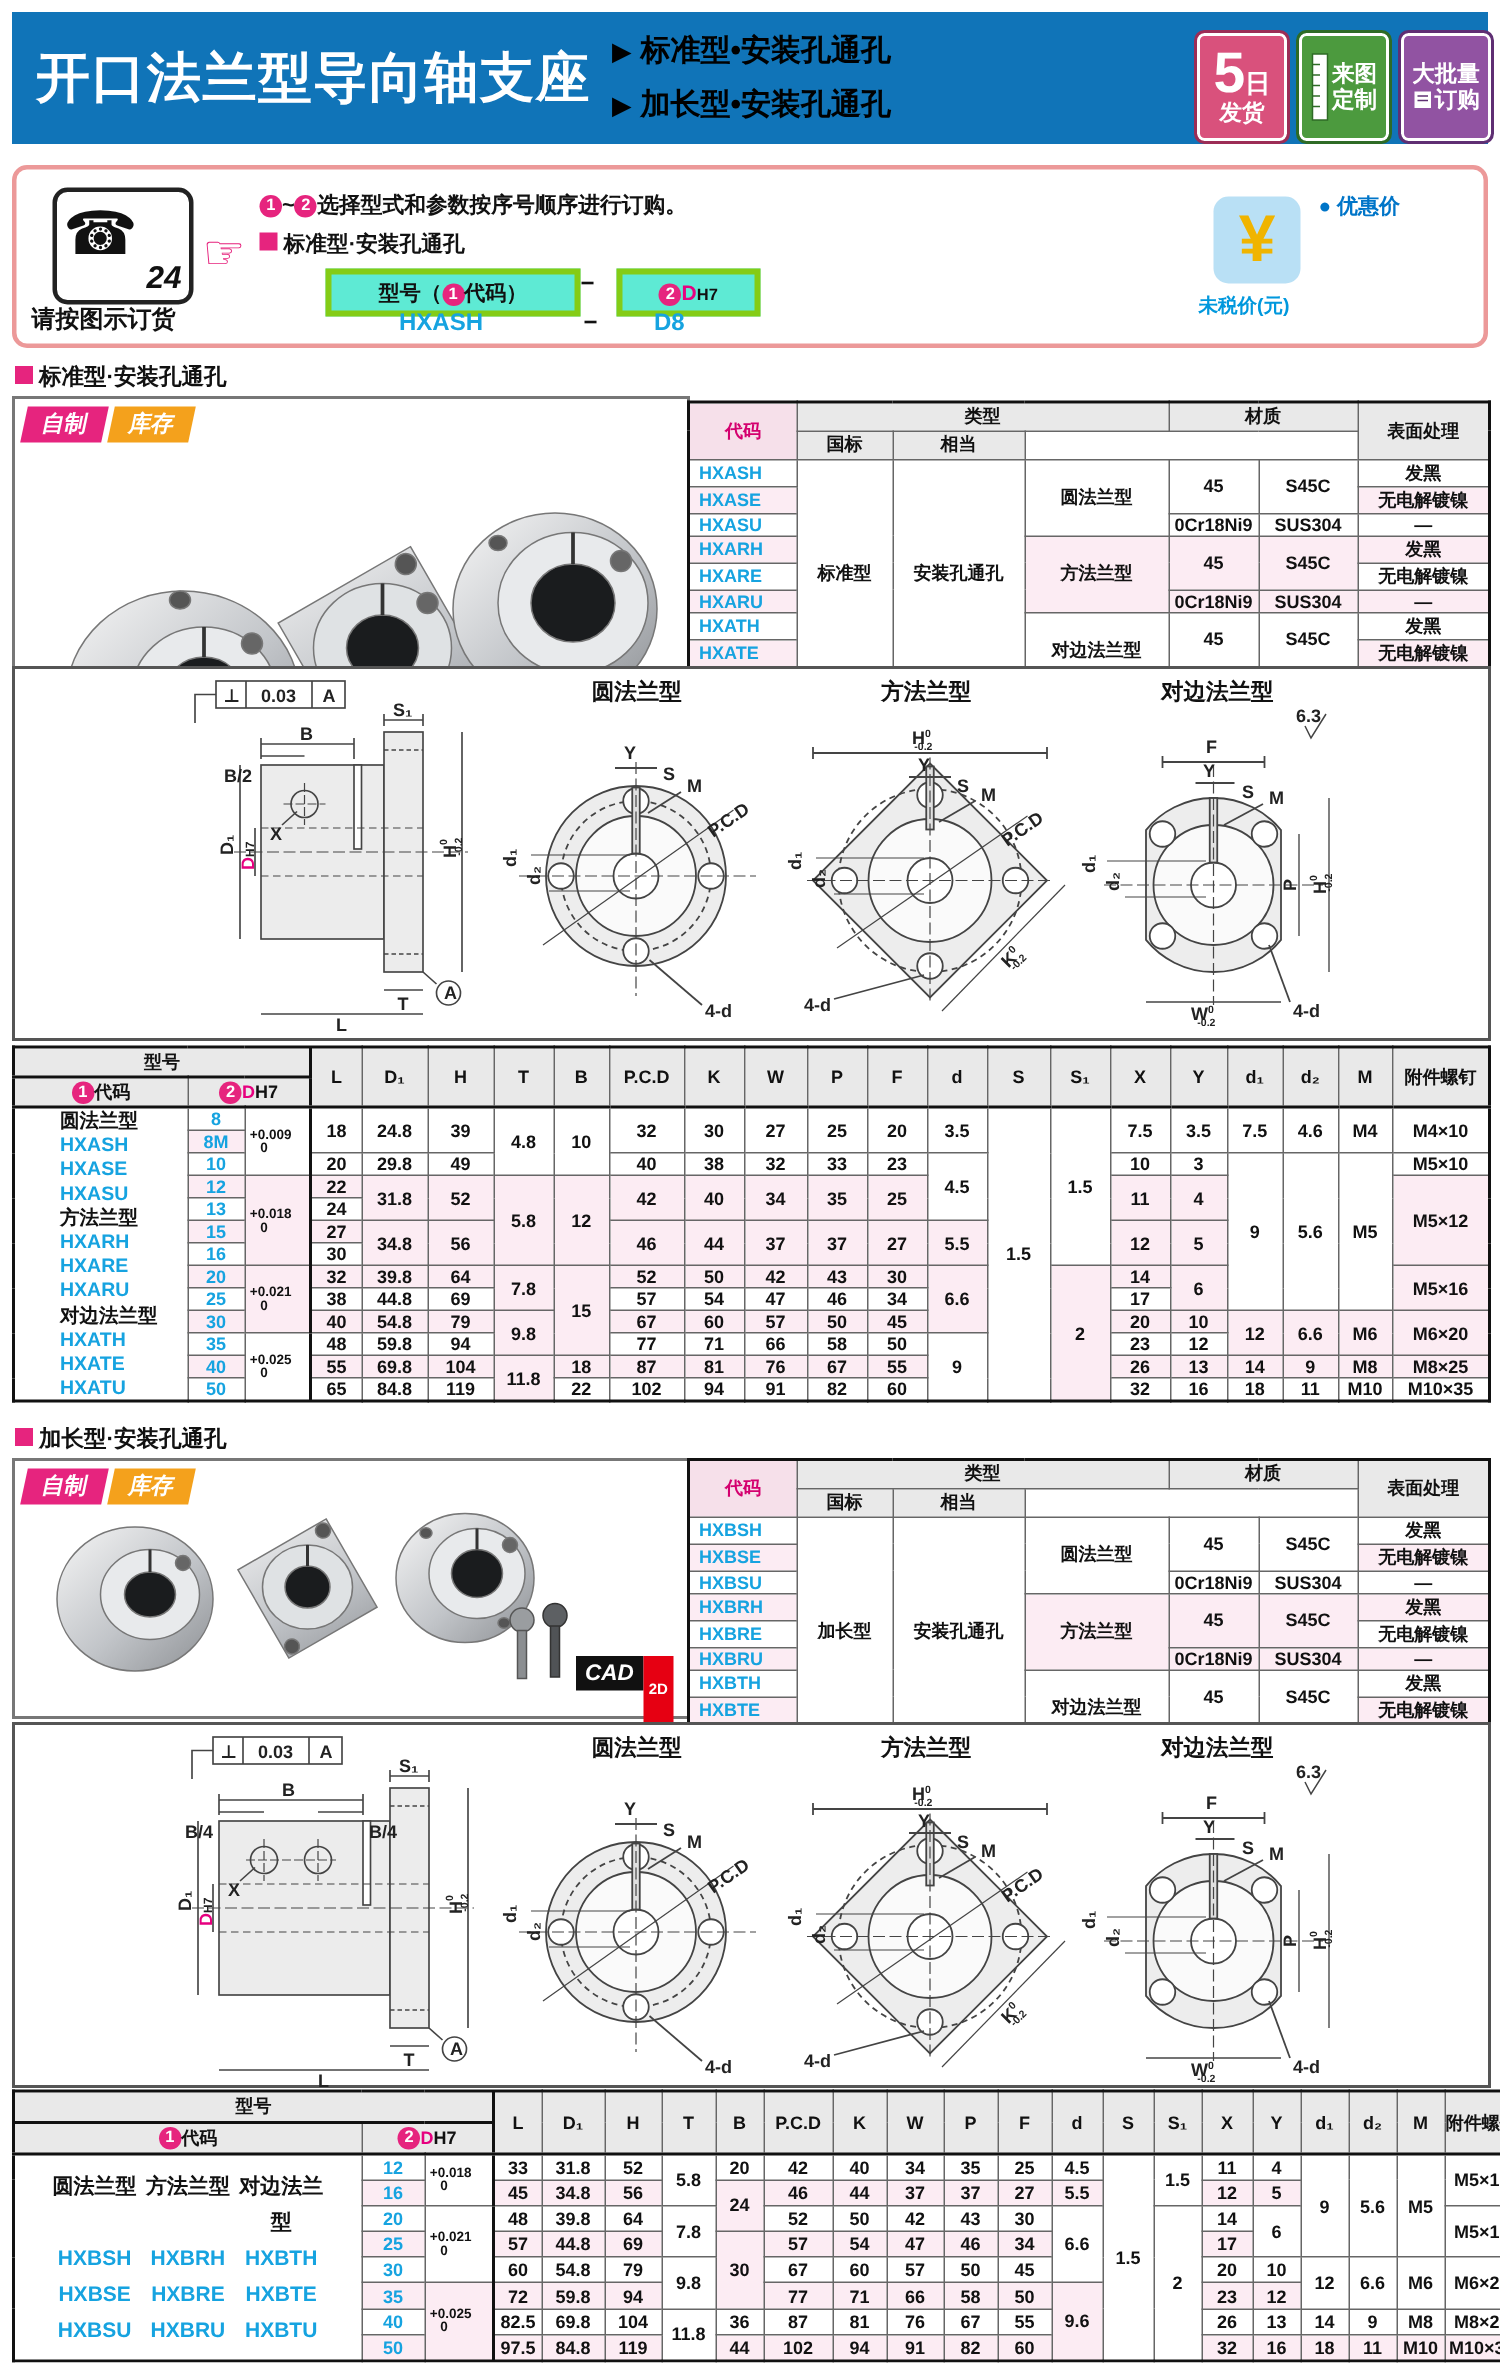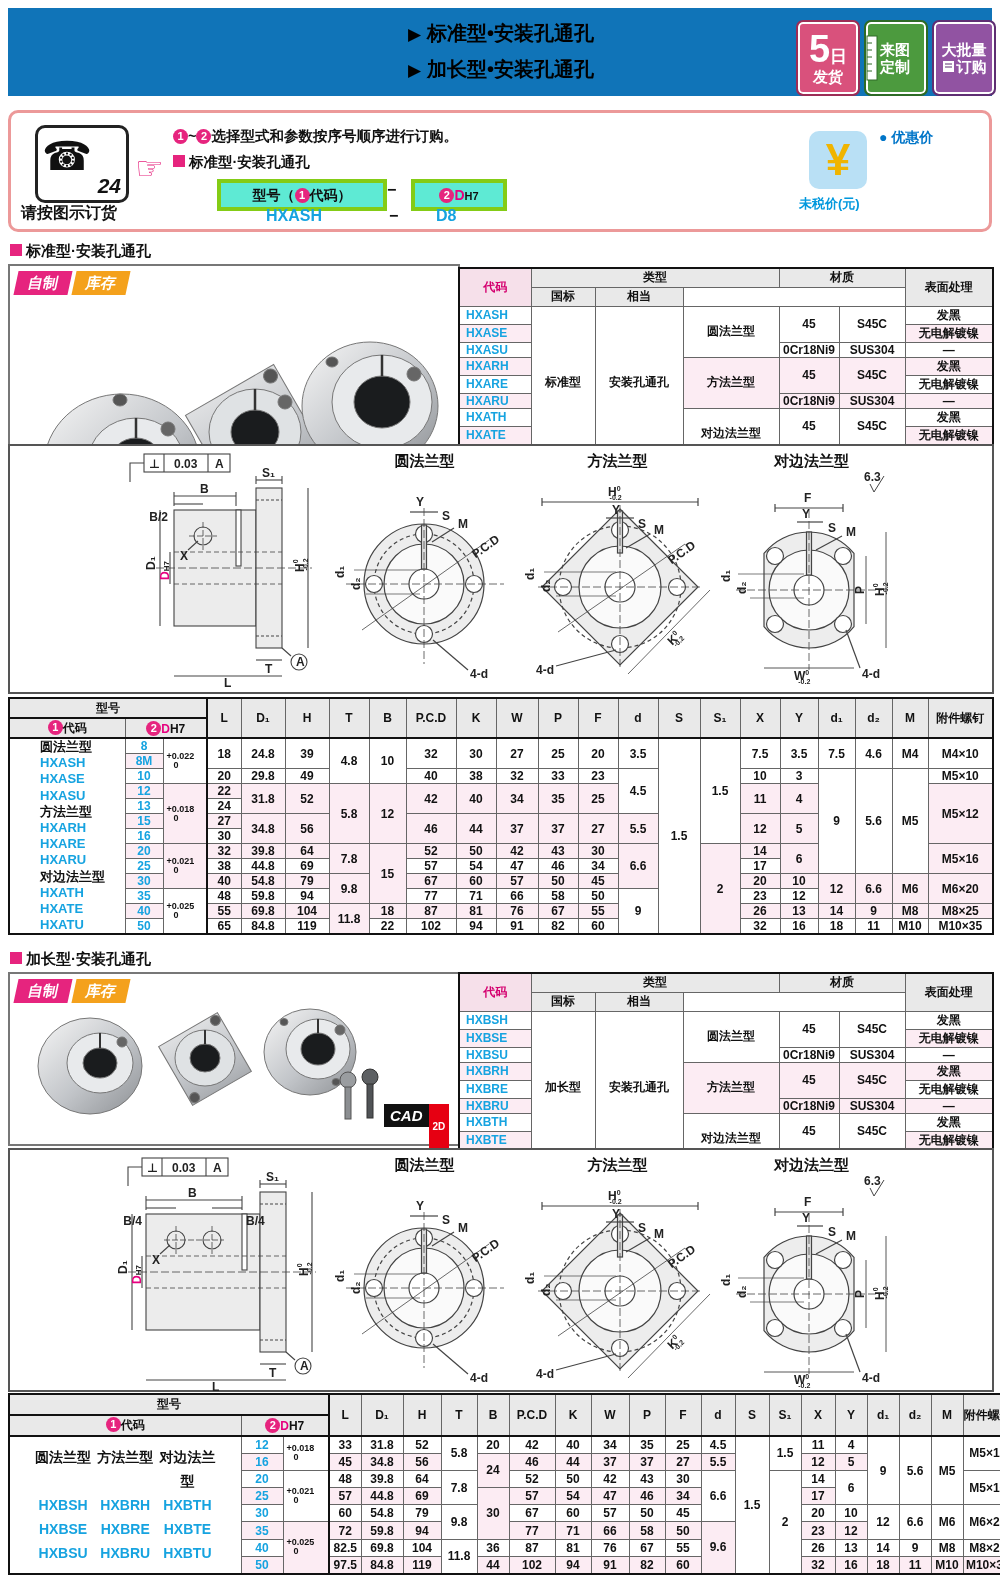--- a/index.html
+++ b/index.html
@@ -11,21 +11,21 @@
   .hdr-title{position:absolute;left:16px;top:20px;font-size:36px;font-weight:bold;color:#fff;letter-spacing:1px}
   .hdr-sub{position:absolute;left:400px;color:#000000;font-weight:bold;font-size:20px;white-space:nowrap}
   .hdr-sub .tri{font-size:17px;margin-right:6px}
   .badge{position:absolute;top:12px;width:60px;height:72px;border-radius:7px;color:#fff;font-weight:bold;
          text-align:center;box-shadow:inset 0 0 0 2px #fff;display:flex;flex-direction:column;justify-content:center}
   .badge1{left:788px;background:#d9517c;border:2px solid #9c2d56}
   .badge2{left:856px;background:#4c9a3e;border:2px solid #2e6b26}
   .badge3{left:924px;background:#9153a2;border:2px solid #5f2f73}
   .b5{font-size:38px;line-height:34px}.bday{font-size:17px}
   .bsmall{font-size:15px;line-height:17px}
-  .badge2 .inner{display:flex;align-items:center;gap:2px}
+  .badge2 .inner{display:flex;align-items:center;justify-content:center;gap:2px}
   
   .orderbox{position:absolute;left:8px;top:110px;width:978px;height:116px;border:3px solid #ec9999;border-radius:10px;background:#fff}
   .phonebox{position:absolute;left:24px;top:12px;width:88px;height:72px;border:3px solid #222;border-radius:10px}
   .phoneglyph{position:absolute;left:4px;top:8px;font-size:40px;line-height:40px}
   .phone24{position:absolute;right:5px;bottom:2px;font-size:21px;font-weight:bold;font-style:italic}
   .phonecap{position:absolute;left:10px;top:90px;font-size:16px;font-weight:bold}
   .hand{position:absolute;left:124px;top:36px;font-size:32px;color:#e6247e}
   .oline1{position:absolute;left:162px;top:14px;font-size:14.5px;font-weight:bold}
   .oline2{position:absolute;left:162px;top:40px;font-size:14.5px;font-weight:bold}
   .sq{display:inline-block;width:12px;height:12px;background:#e6247e;margin-right:4px}
@@ -88,20 +88,21 @@
   .dt td.namecell2{font-size:14px}
   .grow{display:flex;padding:0 22px;line-height:24px}
   .grow span{flex:1;text-align:center}
   .gblk span{color:#111}.gcb span{color:#16a3e0}
   .att{font-size:11.5px;line-height:13px}
 </style>
 </head>
 <body>
 
 <div class="hdr">
+  <div class="hdr-title">开口法兰型导向轴支座</div>
   <div class="hdr-sub" style="top:12px">
     <span class="tri">▶</span><span>标准型•安装孔通孔</span>
   </div>
   <div class="hdr-sub" style="top:48px">
     <span class="tri">▶</span><span>加长型•安装孔通孔</span>
   </div>
   <div class="badge badge1">
     <div><span class="b5">5</span><span class="bday">日</span></div>
     <div class="bsmall">发货</div>
   </div>
@@ -529,21 +530,21 @@
           <div class="cb">HXARH</div>
           <div class="cb">HXARE</div>
           <div class="cb">HXARU</div>
           <div class="blk">对边法兰型</div>
           <div class="cb">HXATH</div>
           <div class="cb">HXATE</div>
           <div class="cb">HXATU</div>
         </td>
         <td class="dval">8</td>
         <td rowspan="3" class="tol">
-          <div class="tl">+0.022</div>
+          <div class="tl">+0.009</div>
           <div class="tl tl2">0</div>
         </td>
         <td rowspan="2">18</td>
         <td rowspan="2">24.8</td>
         <td rowspan="2">39</td>
         <td rowspan="3">4.8</td>
         <td rowspan="3">10</td>
         <td rowspan="2">32</td>
         <td rowspan="2">30</td>
         <td rowspan="2">27</td>

